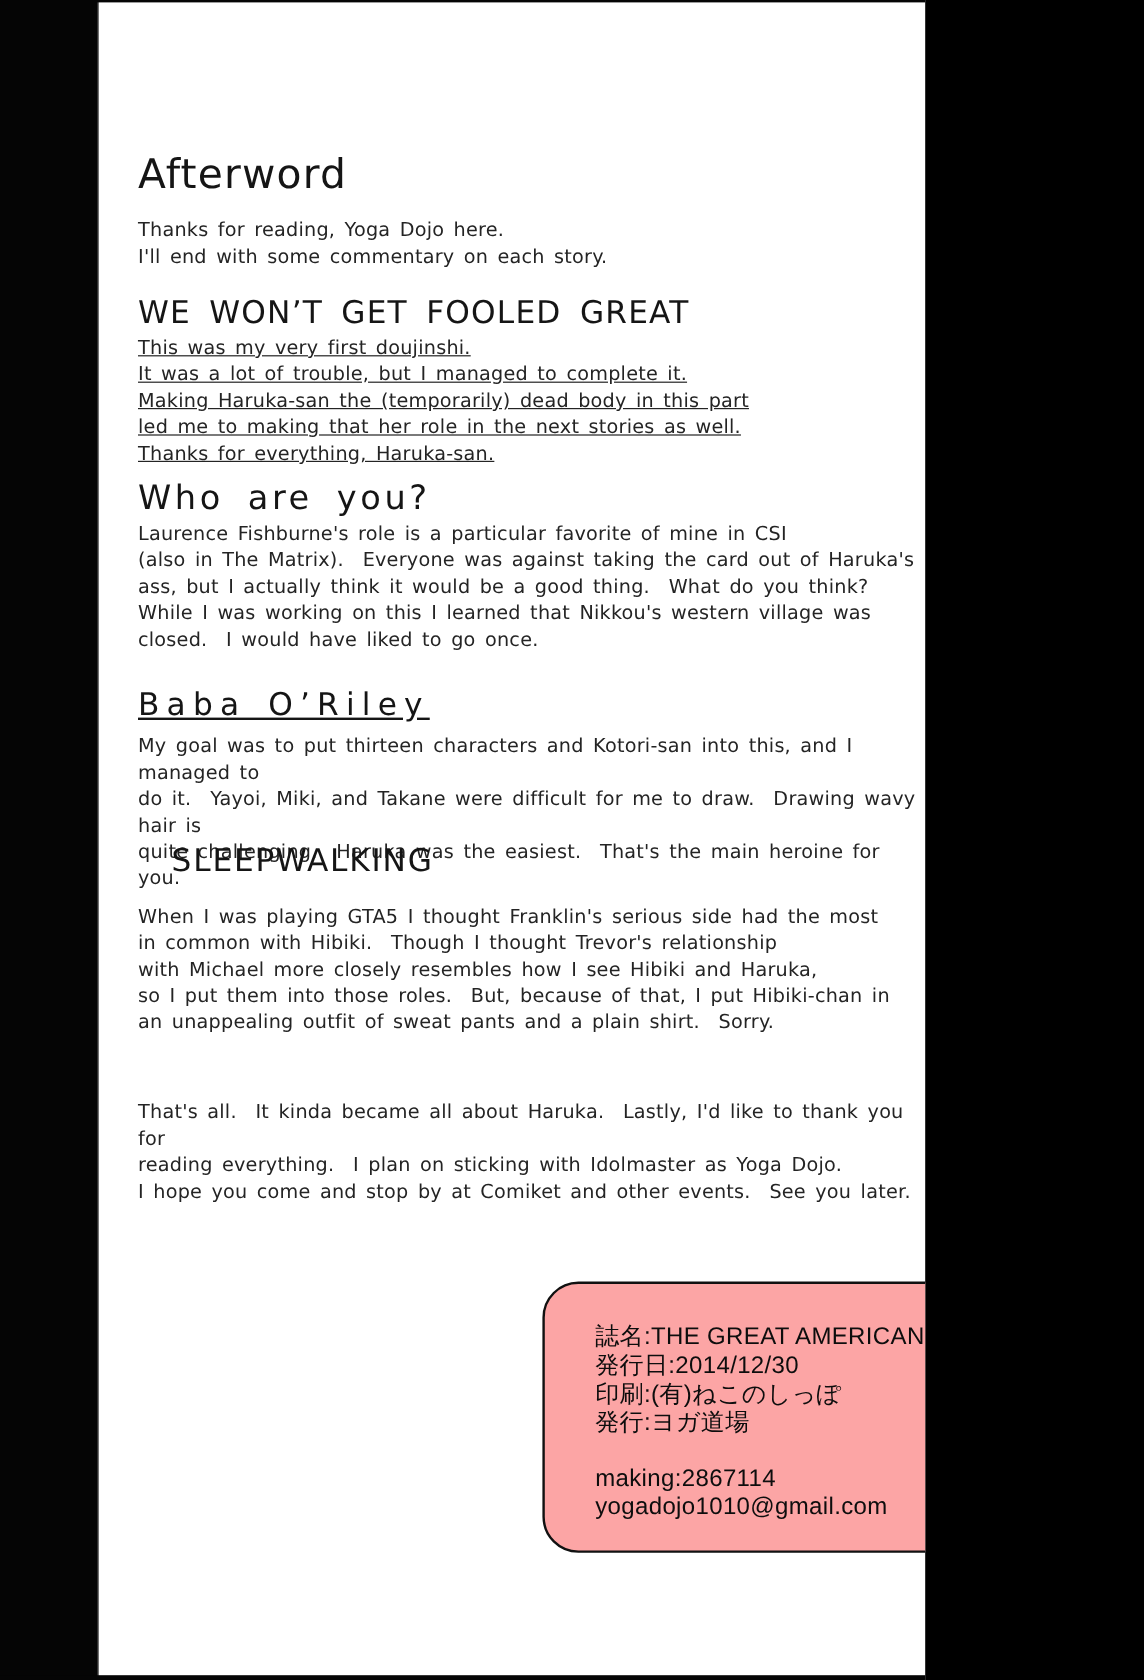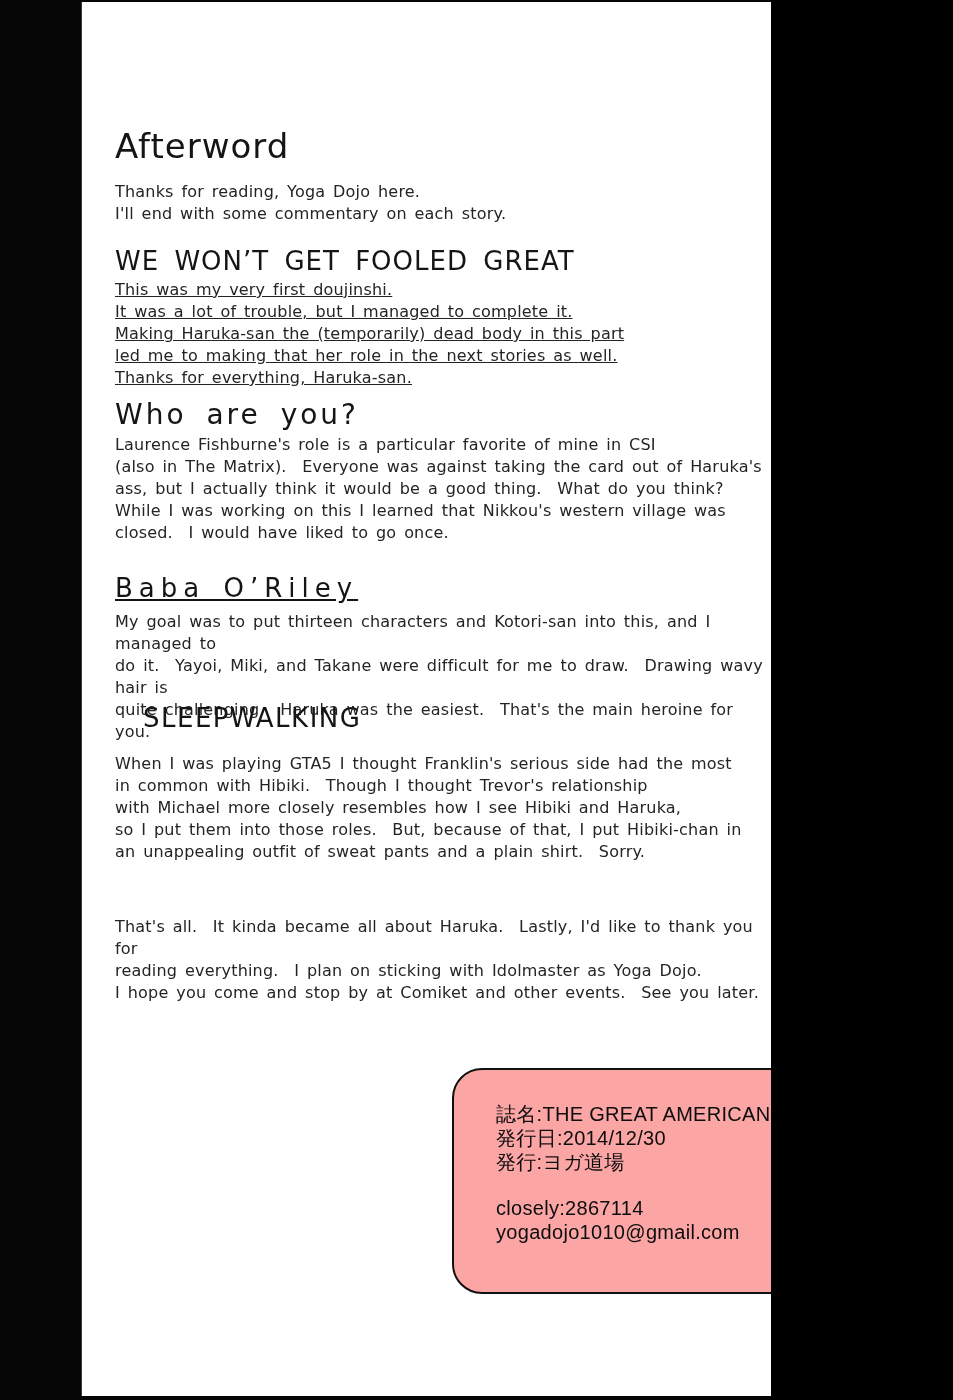--- a/index.html
+++ b/index.html
@@ -111,21 +111,22 @@
 so I put them into those roles.  But, because of that, I put Hibiki-chan in
 an unappealing outfit of sweat pants and a plain shirt.  Sorry.</div>
 
   <div class="abs body-text" style="top:895px;margin-top:21px;">That's all.  It kinda became all about Haruka.  Lastly, I'd like to thank you for
 reading everything.  I plan on sticking with Idolmaster as Yoga Dojo.
 I hope you come and stop by at Comiket and other events.  See you later.</div>
 
   <div class="abs colophon-box">
     <div class="colophon-line">誌名:THE GREAT AMERICAN BASH</div>
     <div class="colophon-line">発行日:2014/12/30</div>
+    <div class="colophon-line">印刷:(有)ねこのしっぽ</div>
     <div class="colophon-line">発行:ヨガ道場</div>
     <div class="colophon-gap"></div>
-    <div class="colophon-line">closely:2867114</div>
+    <div class="colophon-line">making:2867114</div>
     <div class="colophon-line">yogadojo1010@gmail.com</div>
   </div>
 
   <div class="abs page-number">82</div>
 
 </div>
 
 </body></html>

